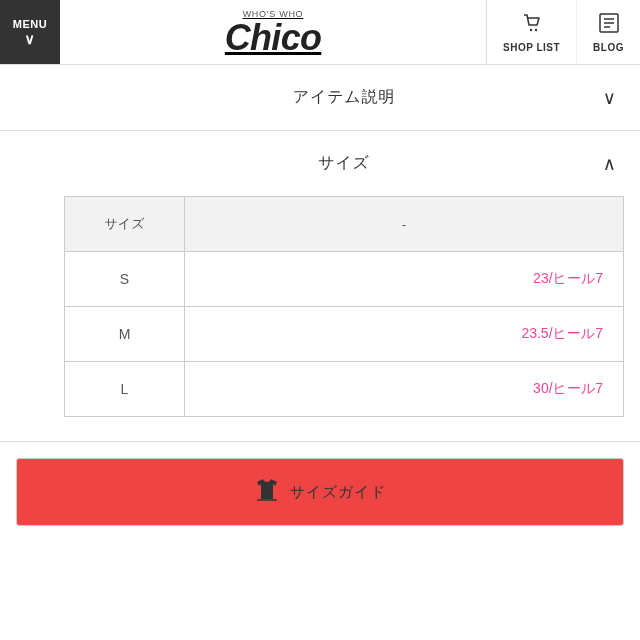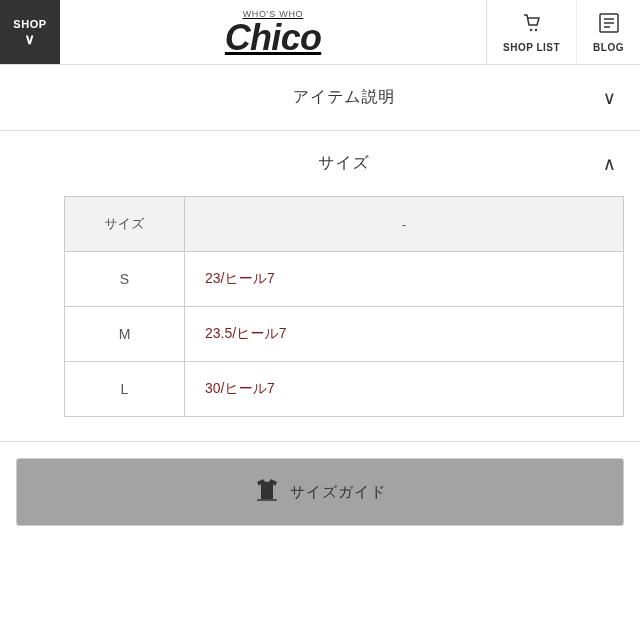--- a/index.html
+++ b/index.html
@@ -113,23 +113,23 @@
       padding: 0 16px 24px 16px;
     }
     .size-table {
       width: 100%;
       border-collapse: collapse;
       border: 1px solid #ccc;
     }
     .size-table th,
     .size-table td {
       padding: 18px 20px;
-      text-align: left;
+      text-align: right;
       font-size: 14px;
-      color: #7f1d1d;
+      color: #ec4899;
     }
     .size-table thead tr {
       background: #f2f2f2;
     }
     .size-table thead th {
       font-weight: normal;
       text-align: center;
       color: #555;
       font-size: 13px;
     }
@@ -152,36 +152,36 @@
     }
     .size-guide-btn {
       display: flex;
       align-items: center;
       justify-content: center;
       gap: 10px;
       width: 100%;
       padding: 18px;
       border: 1px solid #ccc;
       border-radius: 3px;
-      background: #a3a3a3;
+      background: #ef4444;
       cursor: pointer;
       font-size: 15px;
       color: #333;
       letter-spacing: 0.05em;
     }
     .size-guide-btn .shirt-icon {
       font-size: 22px;
     }
   </style>
 </head>
 <body>
 
 <header class="header">
   <div class="menu-btn">
-    <span>SHOP</span>
+    <span>MENU</span>
     <span class="chevron">∨</span>
   </div>
   <div class="header-logo">
     <span class="whos-who">WHO'S WHO</span>
     <span class="chico">Chico</span>
   </div>
   <nav class="header-nav">
     <div class="header-nav-item">
       <span class="nav-icon">
         <svg width="22" height="22" viewBox="0 0 22 22" fill="none" xmlns="http://www.w3.org/2000/svg">

